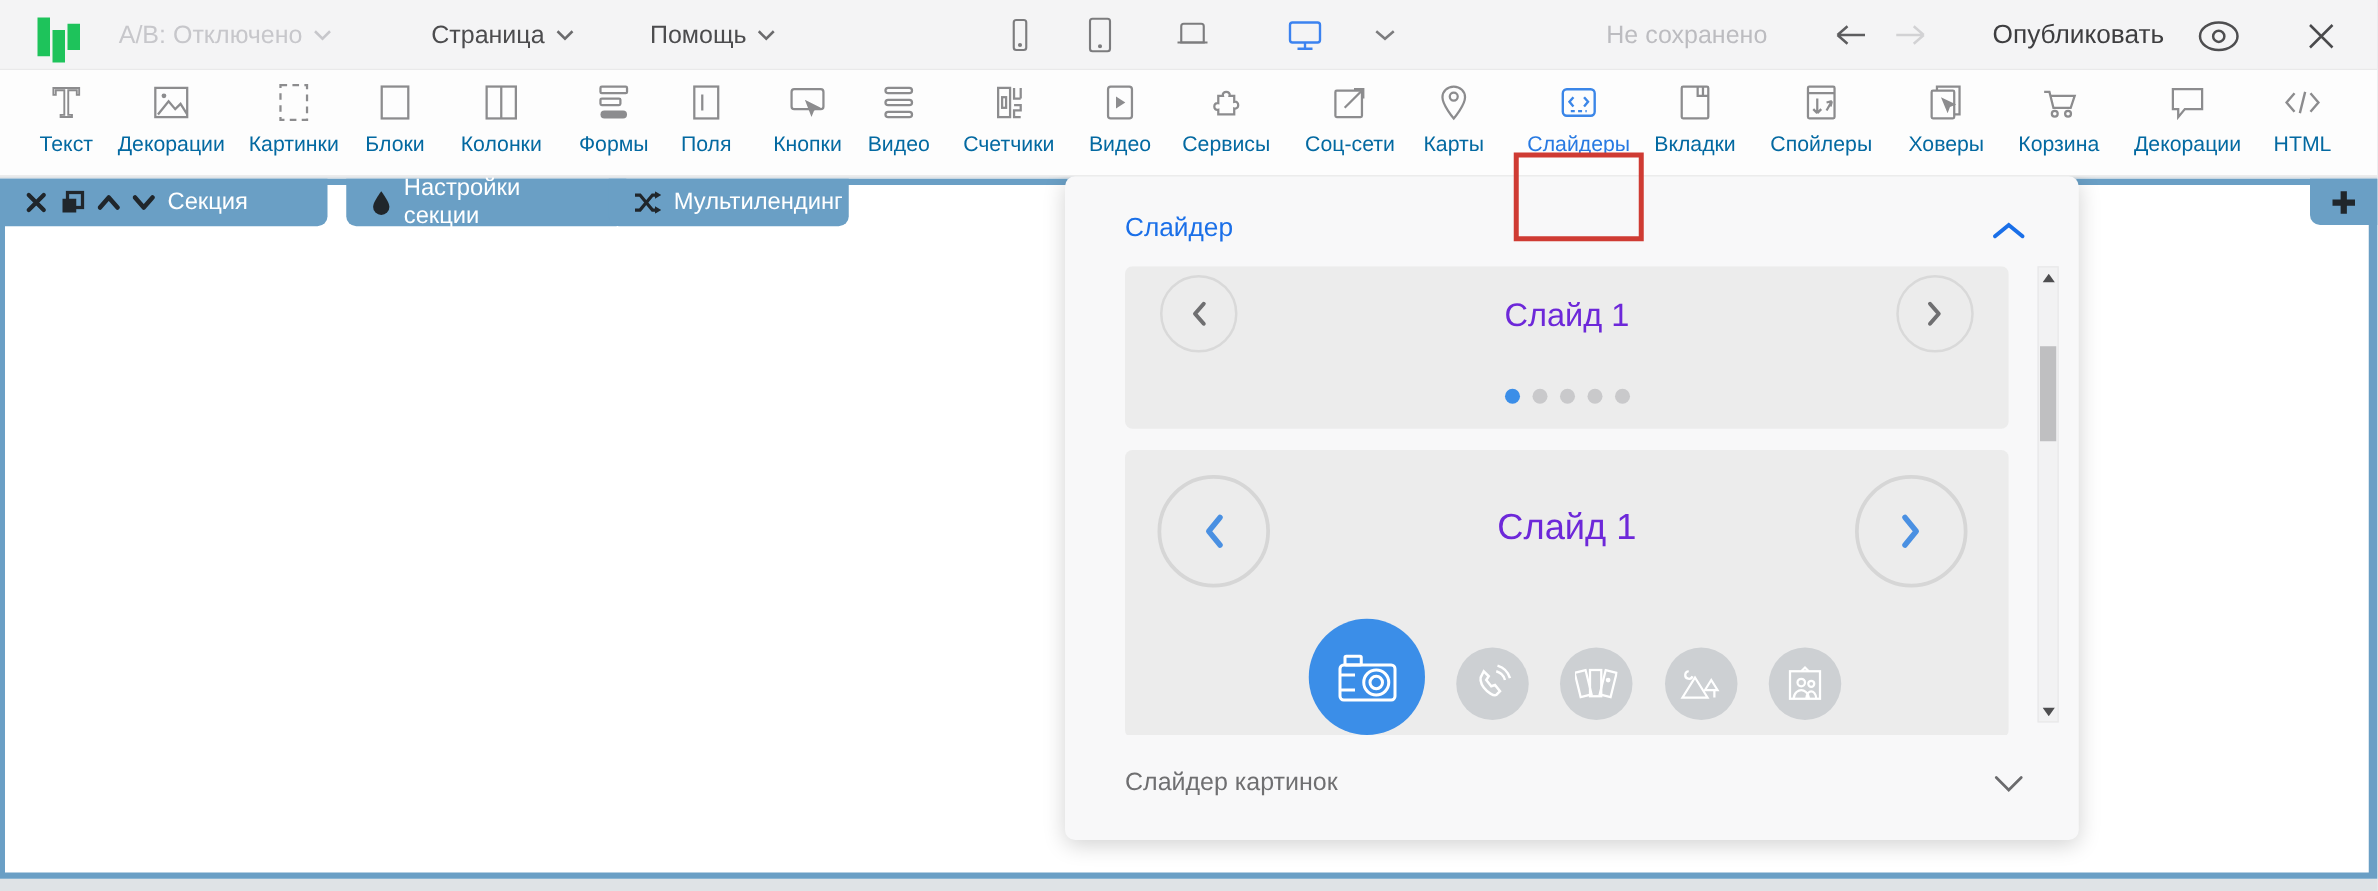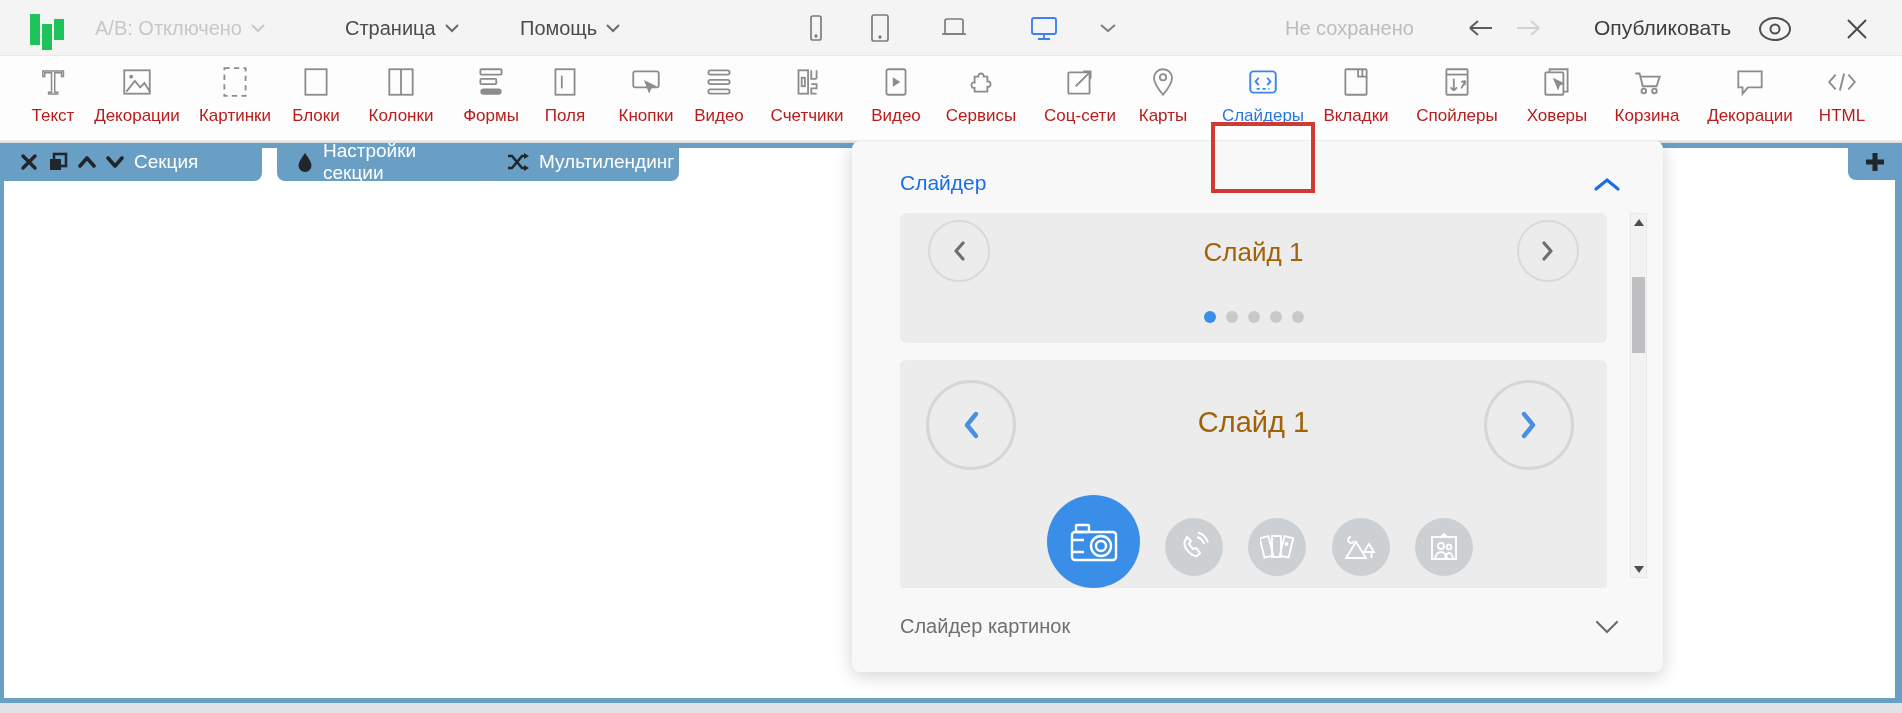--- a/index.html
+++ b/index.html
@@ -22,21 +22,21 @@
   .pub { position:absolute; top:0; height:56px; display:flex; align-items:center;
     font-size:21px; color:#3e3e40; }
   .tb-svg { position:absolute; }
 
   
   .toolbar { position:absolute; top:56px; left:0; width:1902px; height:85px;
     background:#fdfdfd; border-bottom:1px solid #ececec; z-index:40; }
   .tb-item { position:absolute; top:8px; transform:translateX(-50%); width:100px;
     display:flex; flex-direction:column; align-items:center; gap:6px; }
   .tb-item .ic { width:36px; height:36px; display:flex; align-items:center; justify-content:center; }
-  .tb-item .lbl { font-size:17px; color:#b91c1c; white-space:nowrap; }
+  .tb-item .lbl { font-size:17px; color:#0369a1; white-space:nowrap; }
   .tb-item.active .lbl { color:#2779e2; }
   .hl-red { position:absolute; left:1211px; top:66px; width:104px; height:71px;
     border:4px solid #cf3b33; z-index:45; pointer-events:none; }
 
   
   .canvas { position:absolute; top:143px; left:0; width:1902px; height:560px;
     background:#ffffff; border-top:5px solid #6a9fc5; border-left:4px solid #6a9fc5;
     border-right:7px solid #6a9fc5; border-bottom:5px solid #6a9fc5; z-index:1; }
   .below-strip { position:absolute; top:703px; left:0; width:1902px; height:10px; background:#dfe3e6; }
 
@@ -55,21 +55,21 @@
   .panel-title { position:absolute; left:48px; top:30px; font-size:21px; color:#1a6fe8; }
   .panel-collapse { position:absolute; left:740px; top:34px; width:30px; height:20px; cursor:pointer; }
   .viewport { position:absolute; left:48px; top:72px; width:707px; height:375px; overflow:hidden; }
   .prev-card { position:absolute; left:0; width:707px; background:#ececec; border-radius:6px; }
   .card1 { top:0; height:130px; }
   .card2 { top:147px; height:230px; }
   .circle-btn { position:absolute; border-radius:50%; display:flex; align-items:center;
     justify-content:center; background:transparent; }
   .c-small { width:62px; height:62px; border:2px solid #d9d9d9; }
   .c-big { width:90px; height:90px; border:3px solid #d6d6d6; }
-  .slide-lbl { position:absolute; left:0; width:707px; text-align:center; color:#a16207; }
+  .slide-lbl { position:absolute; left:0; width:707px; text-align:center; color:#6d28d9; }
   .dots { position:absolute; left:0; width:707px; top:98px; display:flex; gap:10px;
     justify-content:center; }
   .dot { width:12px; height:12px; border-radius:50%; background:#c9c9cb; }
   .dot.on { background:#3b8ee8; }
   .icon-circle { position:absolute; border-radius:50%; display:flex; align-items:center;
     justify-content:center; }
   .ic-blue { width:93px; height:93px; background:#3b8ee8; }
   .ic-gray { width:58px; height:58px; background:#cdd0d3; }
   
   .scrollbar { position:absolute; left:778px; top:72px; width:17px; height:365px;

